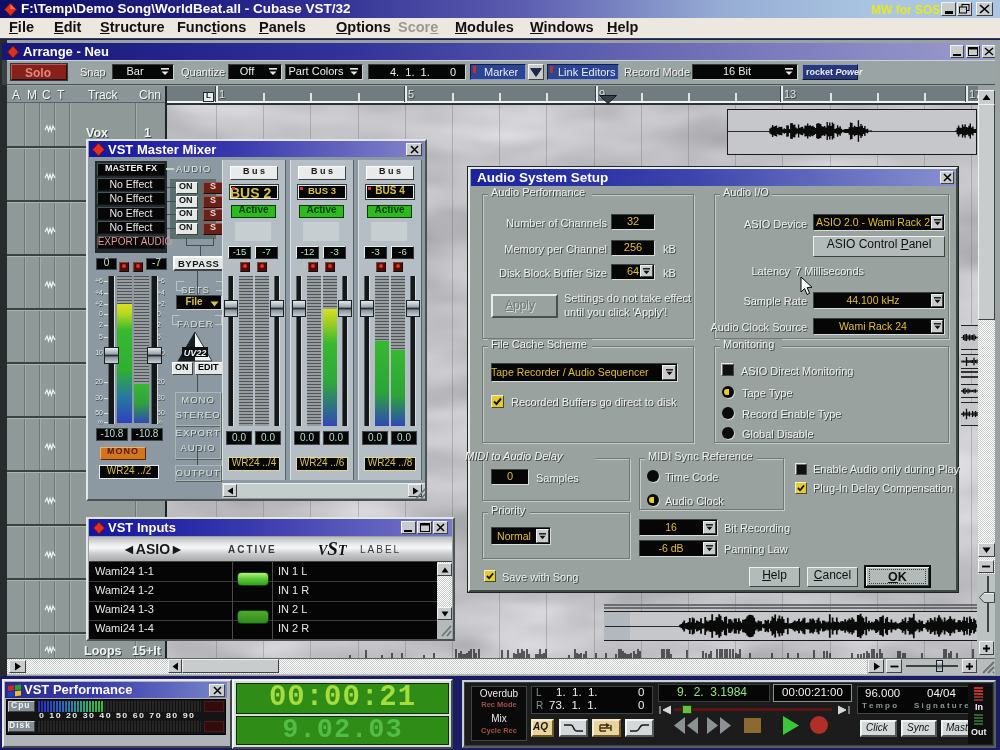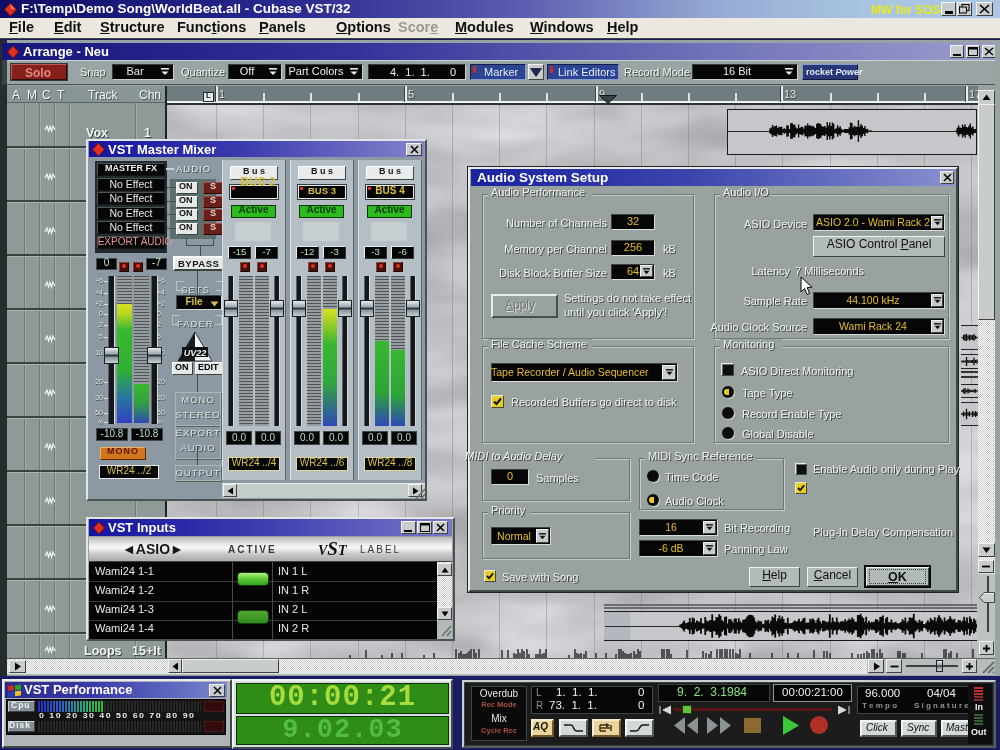--- a/index.html
+++ b/index.html
@@ -510,21 +510,21 @@
 <div class="tx olab" style="left:175px;top:442px;width:46px;text-align:center;">AUDIO</div>
 <div class="ab" style="left:175px;top:465px;width:46px;height:16px;border:1px solid #aab8b6;box-shadow:1px 1px 0 #56625e"></div>
 <div class="tx olab" style="left:175px;top:467px;width:46px;text-align:center;">OUTPUT</div>
 <div class="ab" style="left:197px;top:271px;width:1px;height:24px;background:#434f51"></div>
 <div class="ab" style="left:197px;top:375px;width:1px;height:17px;background:#434f51"></div>
 <div class="ab" style="left:197px;top:446px;width:1px;height:19px;background:#434f51"></div>
 <div class="ab" style="left:222px;top:160px;width:64px;height:320px;background:#b4bec4;border-left:1px solid #d8e0e2;border-right:1px solid #5a6468"></div>
 <div class="ab" style="left:230px;top:166px;width:48px;height:14px;background:#e8eaec;border:1px solid;border-color:#fcfcfc #3c4446 #3c4446 #fcfcfc"></div>
 <div class="tx" style="left:230px;top:166px;width:48px;text-align:center;font-size:9px;font-weight:bold;color:#181818">B u s</div>
 <div class="ab" style="left:230px;top:185px;width:48px;height:14px;background:#060606;border:1px solid #e8ecec;box-shadow:0 0 0 1px #30383a"></div>
-<div class="tx" style="left:230px;top:175px;width:56px;text-align:center;font-size:12px;font-weight:bold;color:#d8c040">BUS 2</div>
+<div class="tx" style="left:230px;top:185px;width:24px;text-align:center;font-size:14px;font-weight:bold;color:#d8c040">BUS 2</div>
 <div class="ab" style="left:232px;top:187px;width:3px;height:3px;background:#e03020"></div>
 <div class="ab" style="left:231px;top:205px;width:45px;height:13px;background:#2cba1c;border:1px solid #0a3a06"></div>
 <div class="tx" style="left:231px;top:204px;width:45px;text-align:center;font-size:10px;font-weight:bold;color:#083c08">Active</div>
 <div class="ab" style="left:235px;top:222px;width:36px;height:19px;background:#c6ced2"></div>
 <div class="ab" style="left:228px;top:246px;width:23px;height:13px;background:#060606;border:1px solid;border-color:#e8ecec #30383a #30383a #e8ecec"></div>
 <div class="tx" style="left:228px;top:246px;width:23px;text-align:center;color:#b8e4c0;font-size:9.5px">-15</div>
 <div class="ab" style="left:255px;top:246px;width:23px;height:13px;background:#060606;border:1px solid;border-color:#e8ecec #30383a #30383a #e8ecec"></div>
 <div class="tx" style="left:255px;top:246px;width:23px;text-align:center;color:#b8e4c0;font-size:9.5px">-7</div>
 <div class="ab led" style="left:240px;top:262px;width:10px;height:10px">
     <i></i>
@@ -780,21 +780,21 @@
 <div class="tx lbl" style="left:665px;top:471px;">Time Code</div>
 <div class="ab radio" style="left:647px;top:494px"></div>
 <div class="ab" style="left:649px;top:497px;width:5px;height:6px;background:#e8ce20;border-radius:50% 0 0 50%"></div>
 <div class="tx lbl" style="left:665px;top:495px;">Audio Clock</div>
 <div class="ab cb" style="left:795px;top:463px;width:12px;height:12px"></div>
 <div class="tx lbl" style="left:813px;top:463px;">Enable Audio only during Play</div>
 <div class="ab cby" style="left:795px;top:482px;width:12px;height:12px"></div>
 <svg class="ab" style="left:797px;top:484px" width="8" height="8" viewBox="0 0 9 9">
     <path d="M1 4.5 L3.5 7 L8 1.5" stroke="#101010" stroke-width="2" fill="none"></path>
   </svg>
-<div class="tx lbl" style="left:813px;top:482px;margin-top:44px;">Plug-In Delay Compensation</div>
+<div class="tx lbl" style="left:813px;top:482px;">Plug-In Delay Compensation</div>
 <div class="ab vbx" style="left:491px;top:527px;width:60px;height:18px"></div>
 <div class="tx" style="left:491px;top:530px;width:46px;text-align:center;color:#e6be28;font-size:10.5px">Normal</div>
 <div class="ab wbtn" style="left:536px;top:529px;width:13px;height:14px"></div>
 <svg class="ab" style="left:538px;top:533px" width="9" height="7">
     <path d="M1 0.8 H8" stroke="#101010" stroke-width="1.4"></path>
     <path d="M1.5 2.8 L4.5 6.2 L7.5 2.8 Z" fill="#101010"></path>
   </svg>
 <div class="ab vbx" style="left:639px;top:519px;width:79px;height:17px"></div>
 <div class="tx" style="left:639px;top:521px;width:64px;text-align:center;color:#e6be28;font-size:10.5px">16</div>
 <div class="ab wbtn" style="left:703px;top:521px;width:13px;height:13px"></div>

